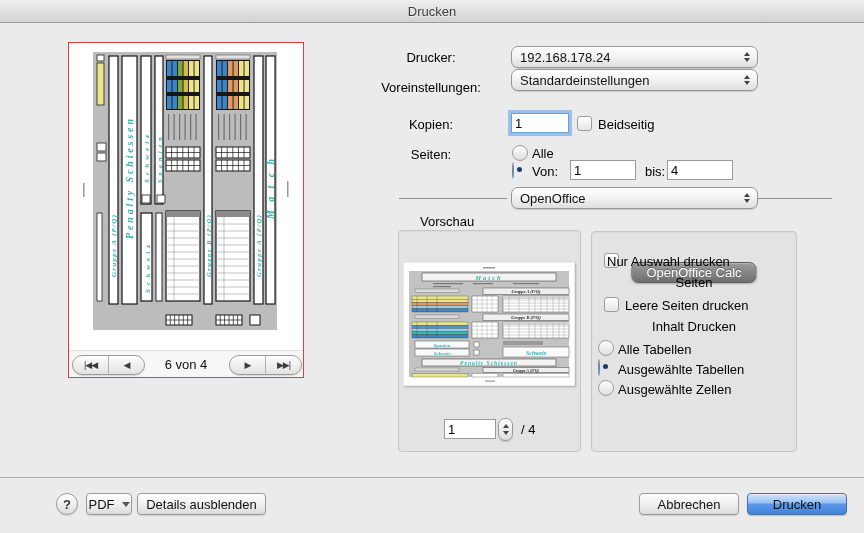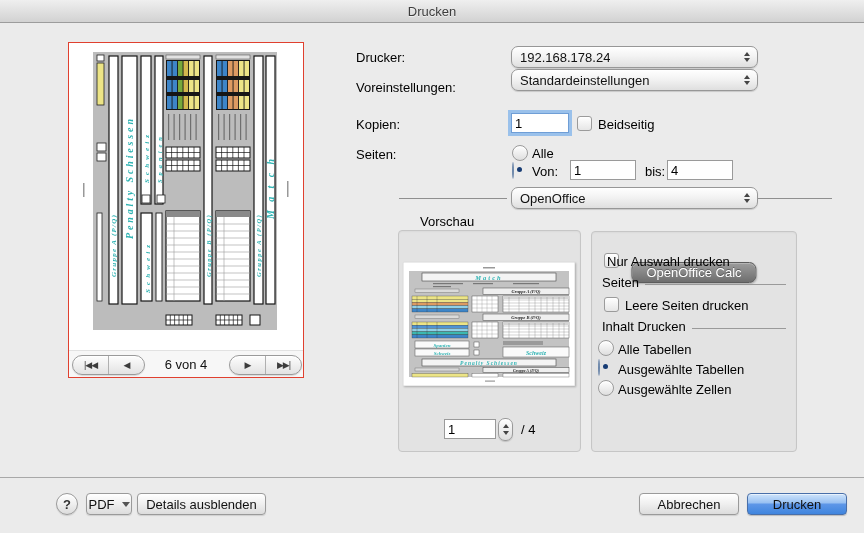--- a/index.html
+++ b/index.html
@@ -7,21 +7,21 @@
        font-family:"Liberation Sans",sans-serif;font-size:13px;color:#111;
        overflow:hidden;-webkit-font-smoothing:antialiased;}
   .abs{position:absolute;}
   
   .titlebar{left:0;top:0;width:864px;height:22px;
     background:linear-gradient(#efefef,#d2d2d2);
     border-bottom:1px solid #9c9c9c;display:flex;align-items:center;justify-content:center;}
   .titlebar .t{color:#3d3d3d;text-shadow:0 1px 0 rgba(255,255,255,.6);font-size:13px;}
   
   .lbl{font-size:13px;color:#000;white-space:nowrap;}
-  .rlab{text-align:left;width:150px;}
+  .rlab{text-align:center;width:150px;}
   
   .popup{height:20px;border:1px solid #979797;border-radius:7px;
     background:linear-gradient(#ffffff,#f3f3f3 45%,#dfdfdf);
     box-shadow:0 1px 1px rgba(0,0,0,.15), inset 0 1px 0 #fff;
     display:flex;align-items:center;padding:0 22px 0 8px;cursor:default;}
   .popup .ptxt{font-size:13px;white-space:nowrap;overflow:hidden;}
   .pop-arrows{position:absolute;right:7px;top:50%;transform:translateY(-50%);
     display:flex;flex-direction:column;gap:2px;}
   .tu{width:0;height:0;border-left:3.5px solid transparent;border-right:3.5px solid transparent;
       border-bottom:4.5px solid #444;}
@@ -41,21 +41,21 @@
   .radio.on::after{content:"";position:absolute;left:4px;top:4px;width:5px;height:5px;
     border-radius:50%;background:#173c74;}
   
   .hline{height:1px;background:#8f8f8f;}
   
   .gbox{border:1px solid #c6c6c6;border-radius:4px;background:#e3e3e3;
     box-shadow:inset 0 1px 2px rgba(0,0,0,.04);}
   .badge{background:linear-gradient(#9d9d9d,#6e6e6e);border:1px solid #5c5c5c;border-radius:7px;
     color:#fff;font-size:13px;padding:2px 14px;text-shadow:0 -1px 0 rgba(0,0,0,.35);
     box-shadow:0 1px 2px rgba(0,0,0,.25), inset 0 1px 0 rgba(255,255,255,.25);white-space:nowrap;}
-  .secrow{display:flex;align-items:center;}
+  .secrow{display:flex;align-items:center;flex-direction:column;}
   .secrow .line{flex:1;height:1px;background:#9a9a9a;margin-left:6px;margin-top:4px;}
   
   .btn{height:20px;border:1px solid #9a9a9a;border-radius:4px;
     background:linear-gradient(#ffffff,#f1f1f1 45%,#dcdcdc);
     box-shadow:0 1px 1px rgba(0,0,0,.12), inset 0 1px 0 #fff;
     display:flex;align-items:center;justify-content:center;font-size:13px;cursor:default;white-space:nowrap;}
   .btn.default{background:linear-gradient(#cfe4fb,#97c0f2 45%,#5e97e8 50%,#3f85de);
     border-color:#496fa9;box-shadow:0 1px 1px rgba(0,0,0,.2), inset 0 1px 0 rgba(255,255,255,.55);}
   .btn.round{width:20px;border-radius:50%;font-weight:bold;color:#333;}
   

